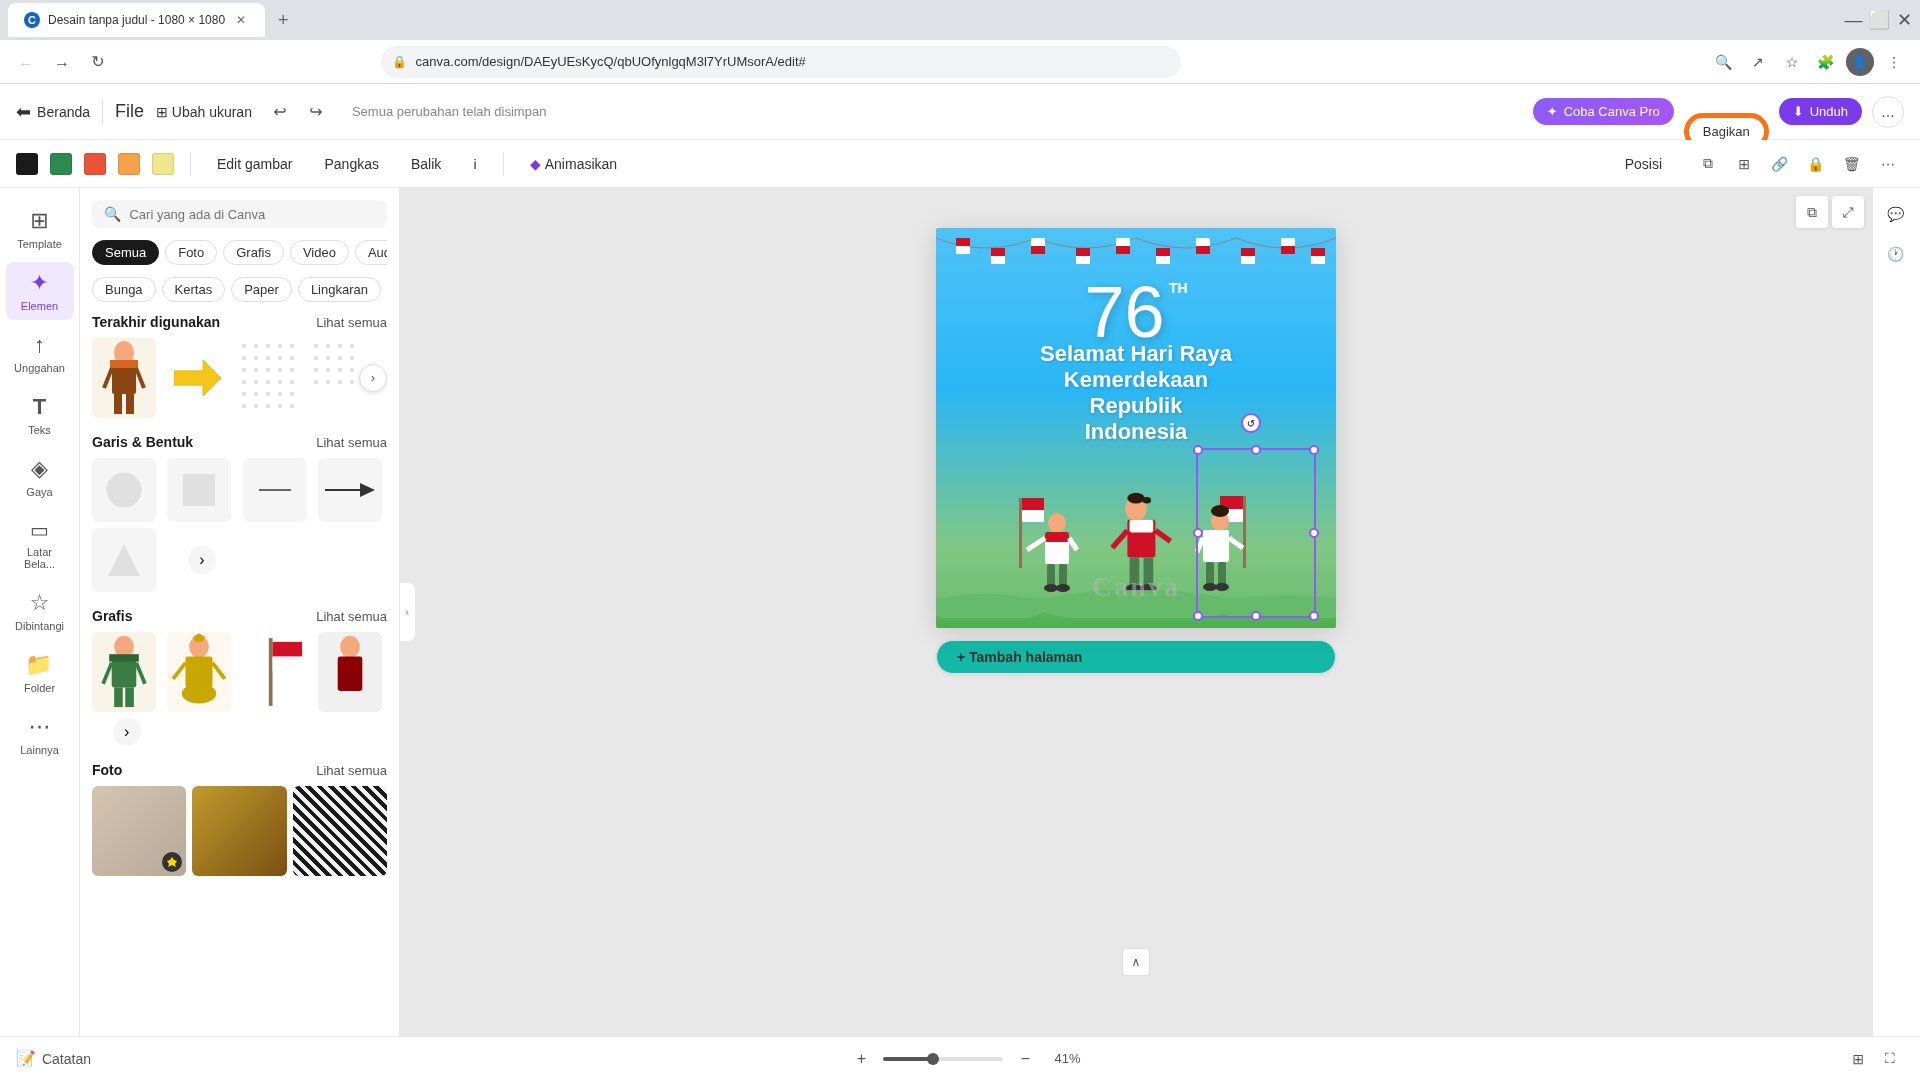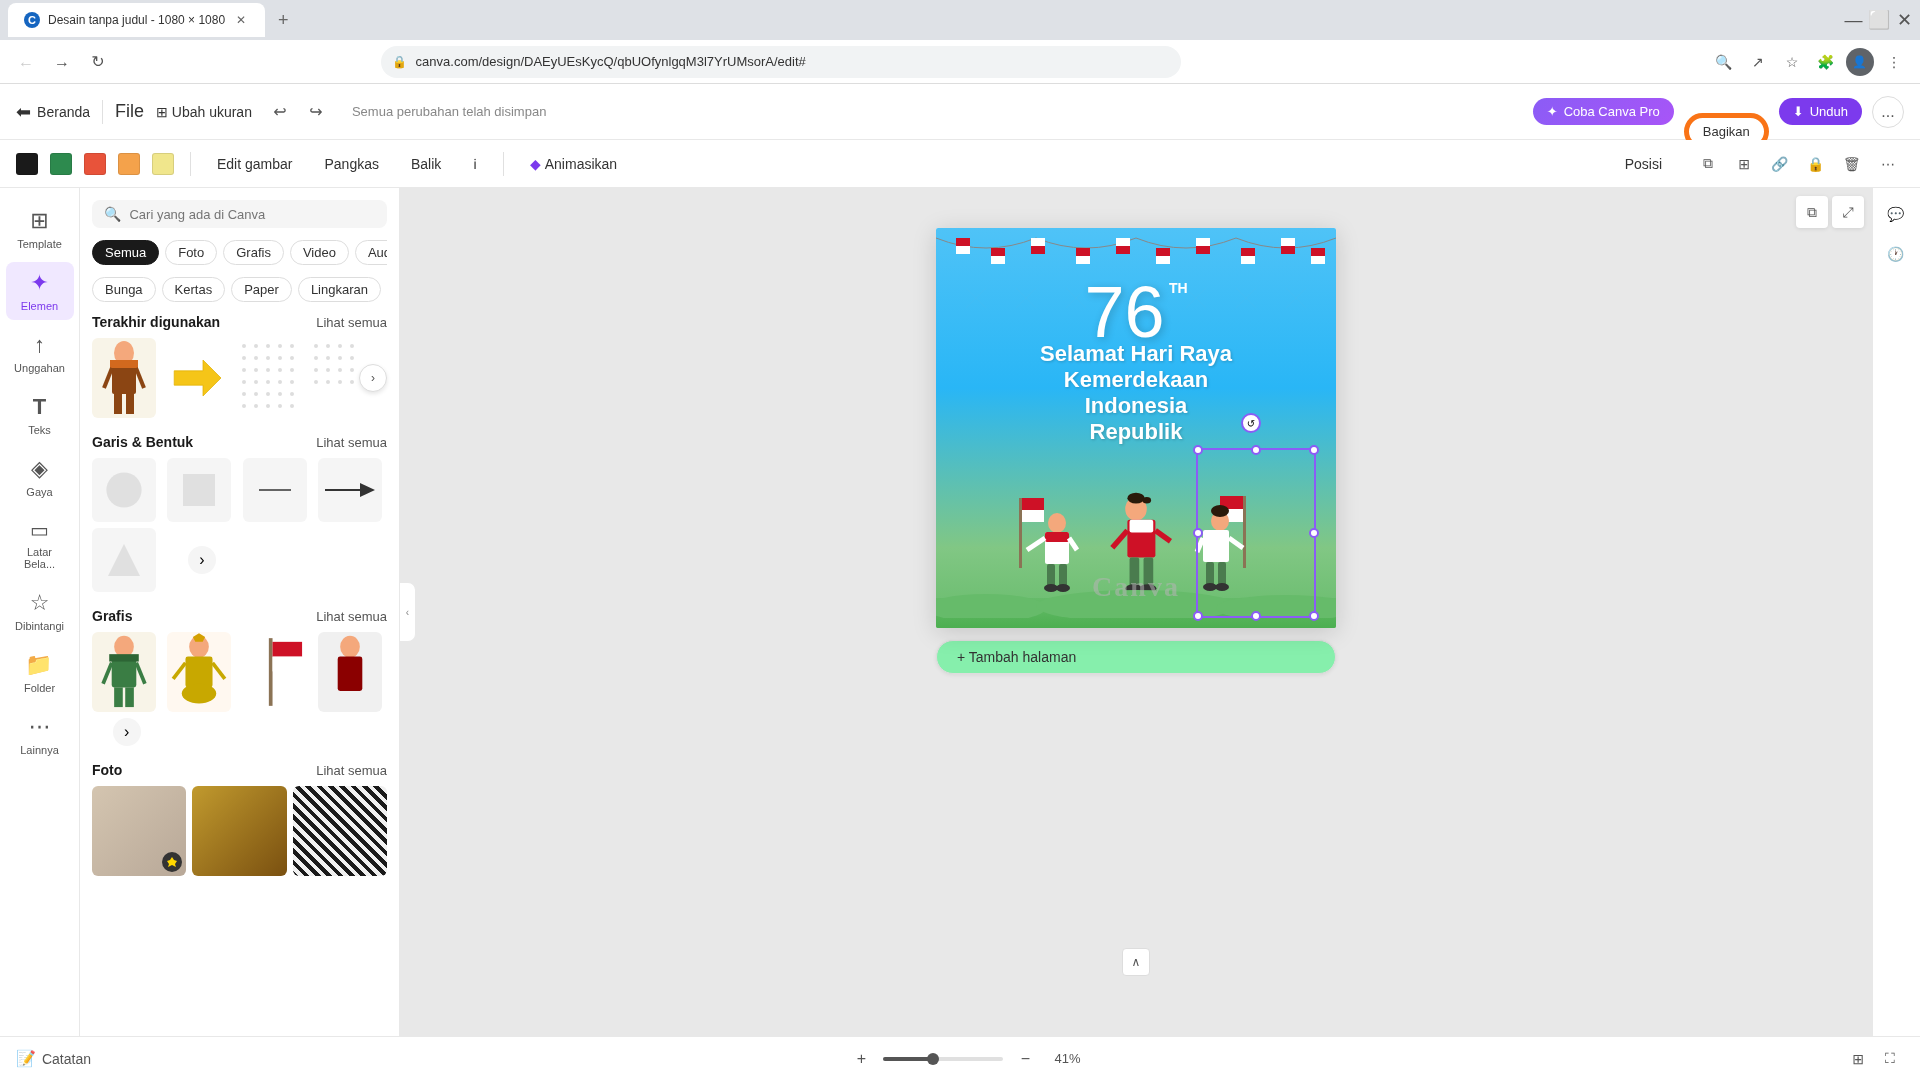--- a/index.html
+++ b/index.html
@@ -94,21 +94,21 @@
     .canvas-container { position: relative; }
     .canvas-frame { width: 400px; height: 400px; background: #fff; border-radius: 2px; box-shadow: 0 4px 24px rgba(0,0,0,0.15); overflow: hidden; position: relative; cursor: pointer; }
     
     
     .design-bg { width: 100%; height: 100%; background: linear-gradient(180deg, #4fc3f7 0%, #29b6f6 40%, #81c784 80%, #66bb6a 100%); position: absolute; top: 0; left: 0; }
     .design-content { position: absolute; top: 0; left: 0; width: 100%; height: 100%; }
 
     .canvas-toolbar-top { position: absolute; top: 8px; right: 8px; display: flex; gap: 4px; }
     .canvas-tool-btn { width: 32px; height: 32px; background: #fff; border-radius: 4px; display: flex; align-items: center; justify-content: center; cursor: pointer; box-shadow: 0 1px 4px rgba(0,0,0,0.1); font-size: 14px; color: #555; }
 
-    .add-page-btn { margin-top: 12px; padding: 8px 20px; background: #86efac; border-radius: 20px; font-size: 14px; color: #333; cursor: pointer; box-shadow: 0 1px 4px rgba(0,0,0,0.08); border: 1px solid #ddd; }
+    .add-page-btn { margin-top: 12px; padding: 8px 20px; background: #14b8a6; border-radius: 20px; font-size: 14px; color: #333; cursor: pointer; box-shadow: 0 1px 4px rgba(0,0,0,0.08); border: 1px solid #ddd; font-weight: bold; }
 
     
     .right-tools { width: 48px; background: #fff; border-left: 1px solid #e8e8e8; display: flex; flex-direction: column; align-items: center; padding: 8px 0; gap: 4px; }
     .right-tool-btn { width: 36px; height: 36px; border-radius: 4px; display: flex; align-items: center; justify-content: center; cursor: pointer; font-size: 14px; color: #555; }
 
     
     .bottom-bar { height: 44px; background: #fff; border-top: 1px solid #e8e8e8; display: flex; align-items: center; padding: 0 16px; justify-content: space-between; }
     .notes-btn { display: flex; align-items: center; gap: 6px; font-size: 14px; color: #555; cursor: pointer; }
     .zoom-controls { display: flex; align-items: center; gap: 8px; }
     .zoom-btn { background: none; border: none; width: 28px; height: 28px; border-radius: 50%; cursor: pointer; display: flex; align-items: center; justify-content: center; font-size: 16px; color: #555; }
@@ -581,22 +581,22 @@
             <div style="text-align:center; margin-top:52px; position:relative;">
               <div style="position:relative; display:inline-block;">
                 <span style="font-size:72px; font-weight:400; color:#fff; text-shadow: 2px 2px 8px rgba(0,0,0,0.2); line-height:0.9;">76</span>
                 <sup style="font-size:14px; color:#fff; font-weight:700; vertical-align:top; margin-top:10px;">TH</sup>
               </div>
             </div>
 
             <div style="text-align:center; margin-top:-4px;">
               <div style="font-size:22px; font-weight:800; color:#fff; text-shadow:1px 1px 3px rgba(0,0,0,0.2);">Selamat Hari Raya</div>
               <div style="font-size:22px; font-weight:800; color:#fff; text-shadow:1px 1px 3px rgba(0,0,0,0.2);">Kemerdekaan</div>
+              <div style="font-size:22px; font-weight:800; color:#fff; text-shadow:1px 1px 3px rgba(0,0,0,0.2);">Republik</div>
               <div style="font-size:22px; font-weight:800; color:#fff; text-shadow:1px 1px 3px rgba(0,0,0,0.2);">Indonesia</div>
-              <div style="font-size:22px; font-weight:800; color:#fff; text-shadow:1px 1px 3px rgba(0,0,0,0.2);">Republik</div>
             </div>
 
             <div style="position:absolute; bottom:20px; left:0; right:0; display:flex; justify-content:center; align-items:flex-end; gap:4px;">
 
               <svg viewBox="0 0 80 130" style="width:80px; height:130px;">
 
                 <rect x="12" y="20" width="3" height="70" fill="#8B7355"></rect>
 
                 <rect x="15" y="20" width="22" height="12" fill="#CE1126"></rect>
                 <rect x="15" y="32" width="22" height="12" fill="#fff"></rect>

